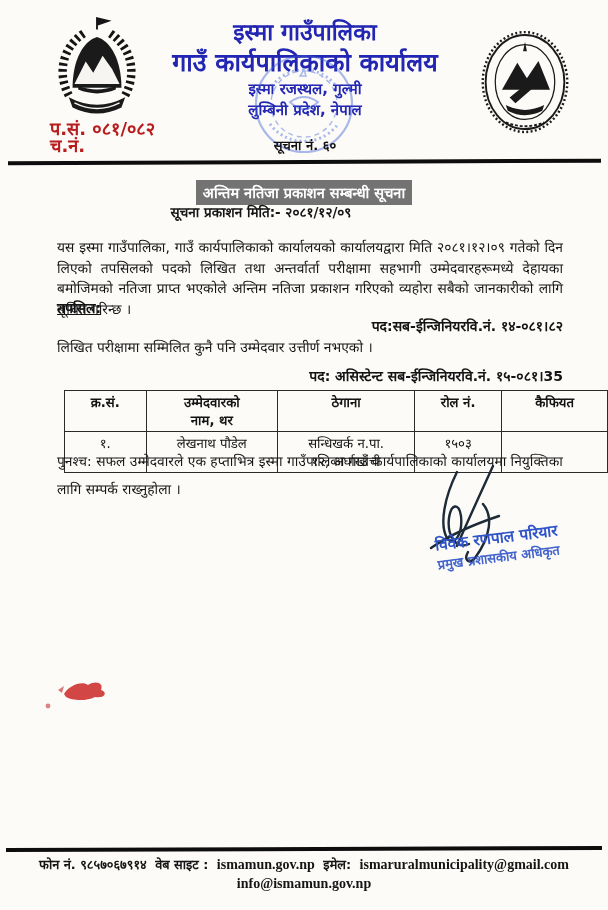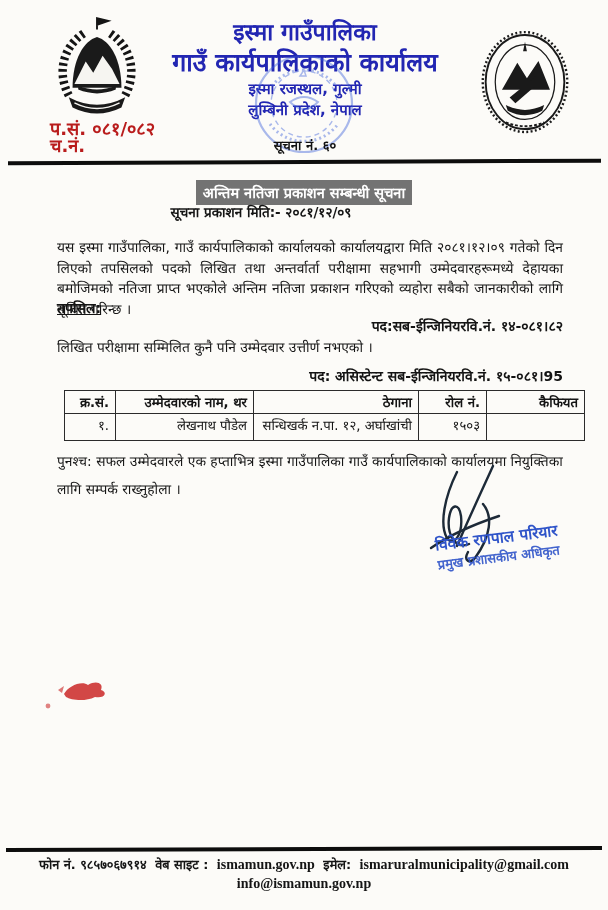--- a/index.html
+++ b/index.html
@@ -34,22 +34,22 @@
   .tapasil{position:absolute;left:57px;top:298px;font-size:14px;font-weight:bold;
     text-decoration:underline;color:#141414;}
   .post-row{position:absolute;left:57px;width:506px;display:flex;justify-content:flex-end;
     font-size:14px;font-weight:bold;color:#141414;}
   .post1-row{top:316px;}
   .post2-row{top:366px;}
   .post-result{position:absolute;left:57px;top:337px;width:506px;font-size:13.8px;color:#161616;}
   
   .result-table{position:absolute;left:64px;top:390px;border-collapse:collapse;}
   .result-table th,.result-table td{
-    border:1.6px solid #2b2b2b;font-size:13.2px;text-align:right;
-    padding:2px 6px;vertical-align:top;color:#141414;margin-left:8px;
+    border:1.6px solid #2b2b2b;font-size:13.2px;text-align:center;
+    padding:2px 24px;vertical-align:top;color:#141414;margin-left:8px;
   }
   .result-table th{font-weight:bold;}
   .col-sn{width:38px;}.col-name{width:125px;}.col-addr{width:152px;}.col-roll{width:55px;}.col-remark{width:85px;}
   .result-table td{height:22px;}
   
   .postscript{position:absolute;left:57px;top:447px;width:508px;
     font-size:13.8px;line-height:28px;color:#161616;}
   .signature-svg{position:absolute;left:423px;top:462px;width:95px;height:105px;}
   .stamp-sign{position:absolute;left:405px;top:528px;width:185px;text-align:center;
     transform:rotate(-7deg);color:#2f54c9;}
@@ -134,21 +134,21 @@
   <div class="tapasil">तपसिल:</div>
 
   <div class="post-row post1-row">
     <span>पद:सब-ईन्जिनियर</span>
     <span>वि.नं. १४-०८१।८२</span>
   </div>
   <div class="post-result">लिखित परीक्षामा सम्मिलित कुनै पनि उम्मेदवार उत्तीर्ण नभएको ।</div>
 
   <div class="post-row post2-row">
     <span>पद: असिस्टेन्ट सब-ईन्जिनियर</span>
-    <span>वि.नं. १५-०८१।95</span>
+    <span>वि.नं. १५-०८१।35</span>
   </div>
 
   <table class="result-table">
     <tbody>
         <tr>
       <th class="col-sn">क्र.सं.</th>
       <th class="col-name">उम्मेदवारको नाम, थर</th>
       <th class="col-addr">ठेगाना</th>
       <th class="col-roll">रोल नं.</th>
       <th class="col-remark">कैफियत</th>

